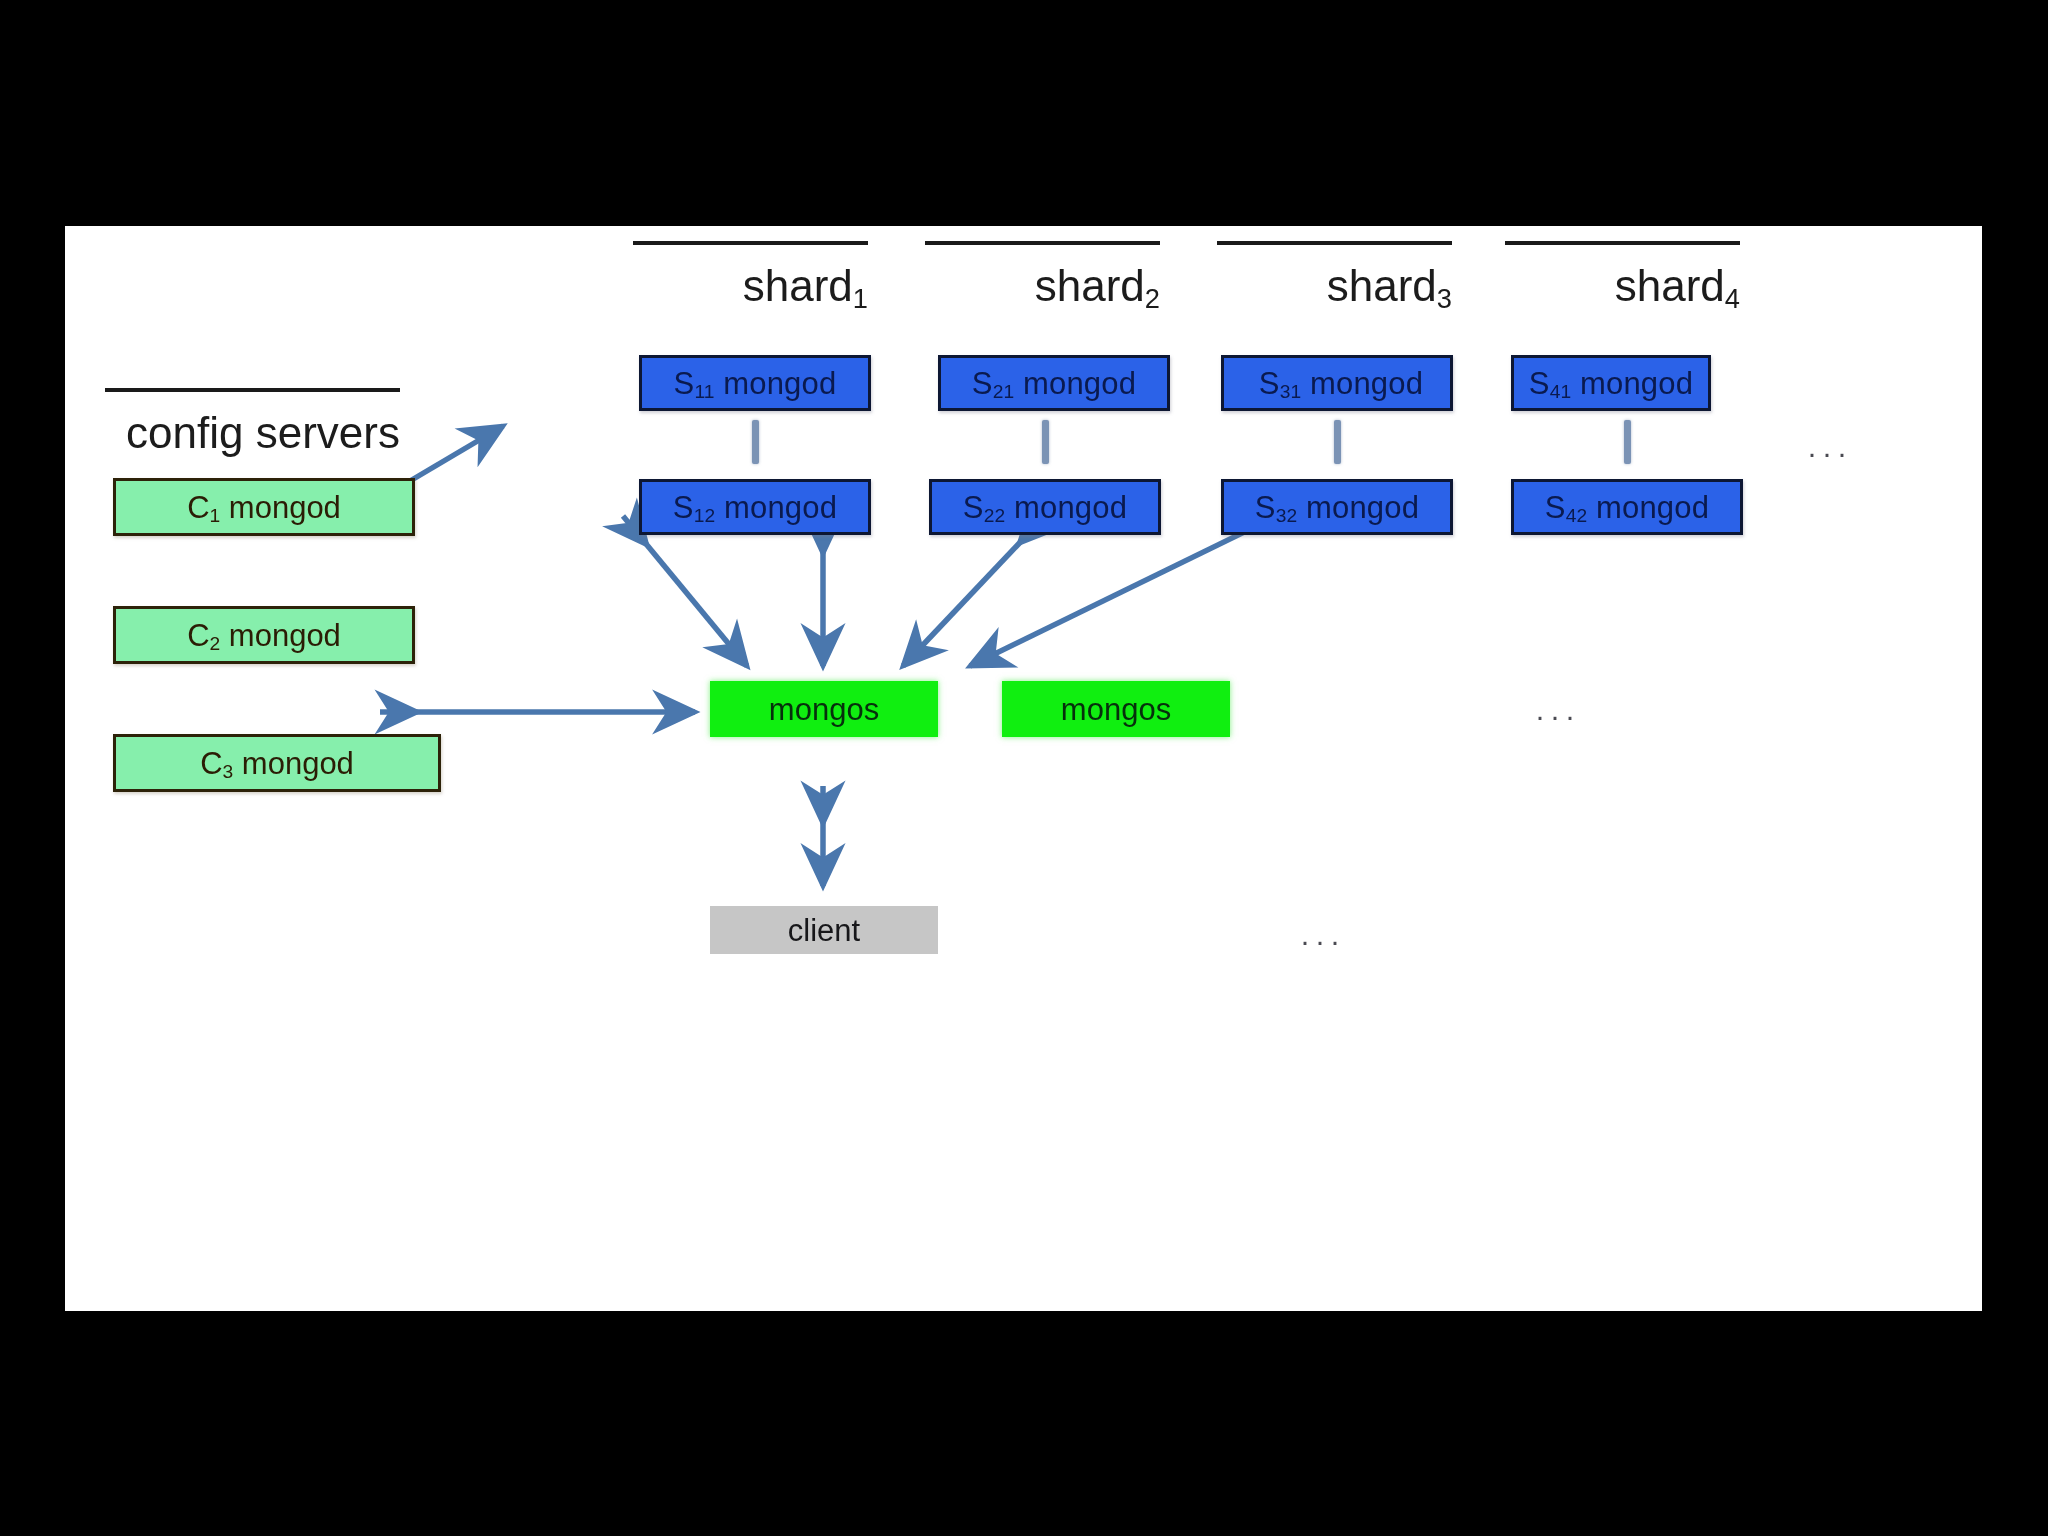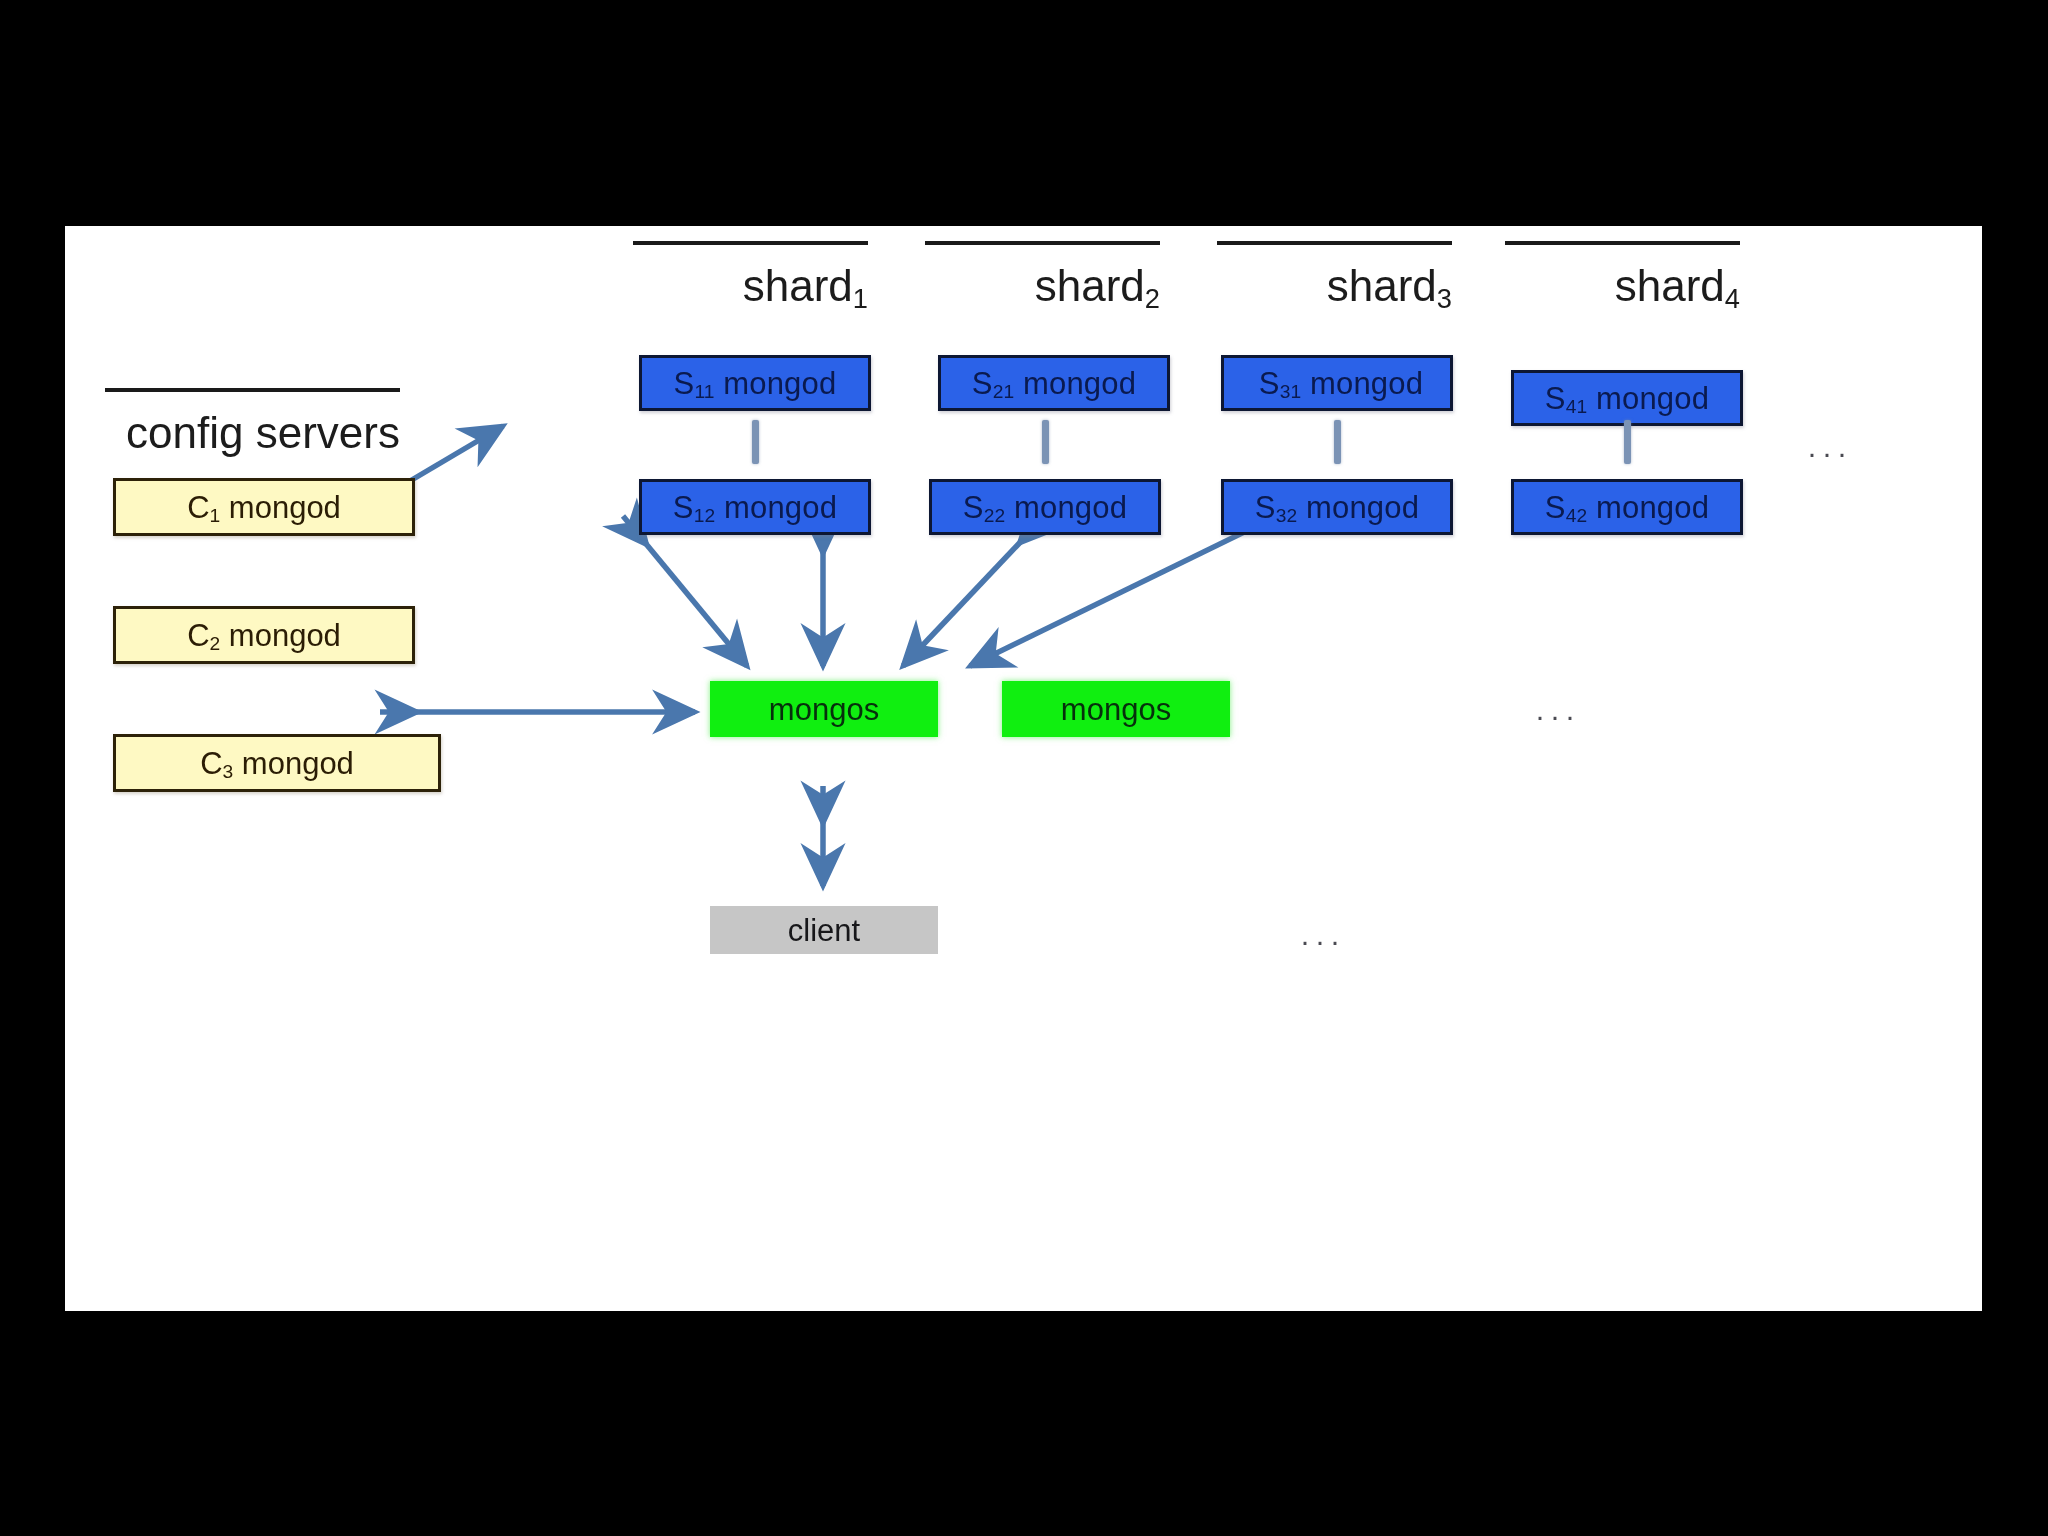--- a/index.html
+++ b/index.html
@@ -53,21 +53,21 @@
   .node-shard {
     background: #2b62e8;
     border: 3px solid #0d1733;
     color: #0a1a4f;
     font-size: 31px;
     letter-spacing: 0.2px;
     box-shadow: 1px 2px 3px rgba(120,120,140,0.35);
   }
 
   .node-config {
-    background: #fef9c3;
+    background: #86efac;
     border: 3px solid #2d2209;
     color: #2b1d05;
     font-size: 31px;
     box-shadow: 1px 2px 3px rgba(140,130,110,0.35);
   }
 
   .node-mongos {
     background: #10ef10;
     border: 1px solid #10ef10;
     color: #06300c;
@@ -242,21 +242,21 @@
         <span>S</span><sub>32</sub><span> mongod</span>
       </span>
     </div>
 
     <div class="group-header" style="left:1440px; top:15px; width:235px;">
       <div class="rule"></div>
       <span class="caption">
         <span>shard</span><sub>4</sub>
       </span>
     </div>
-    <div class="node node-shard" style="left:1446px; top:144px; width:232px; height:56px;">
+    <div class="node node-shard" style="left:1446px; top:129px; width:200px; height:56px;">
       <span>
         <span>S</span><sub>41</sub><span> mongod</span>
       </span>
     </div>
     <div class="connector" style="left:1559px; top:194px; height:44px;"></div>
     <div class="node node-shard" style="left:1446px; top:253px; width:232px; height:56px;">
       <span>
         <span>S</span><sub>42</sub><span> mongod</span>
       </span>
     </div>

